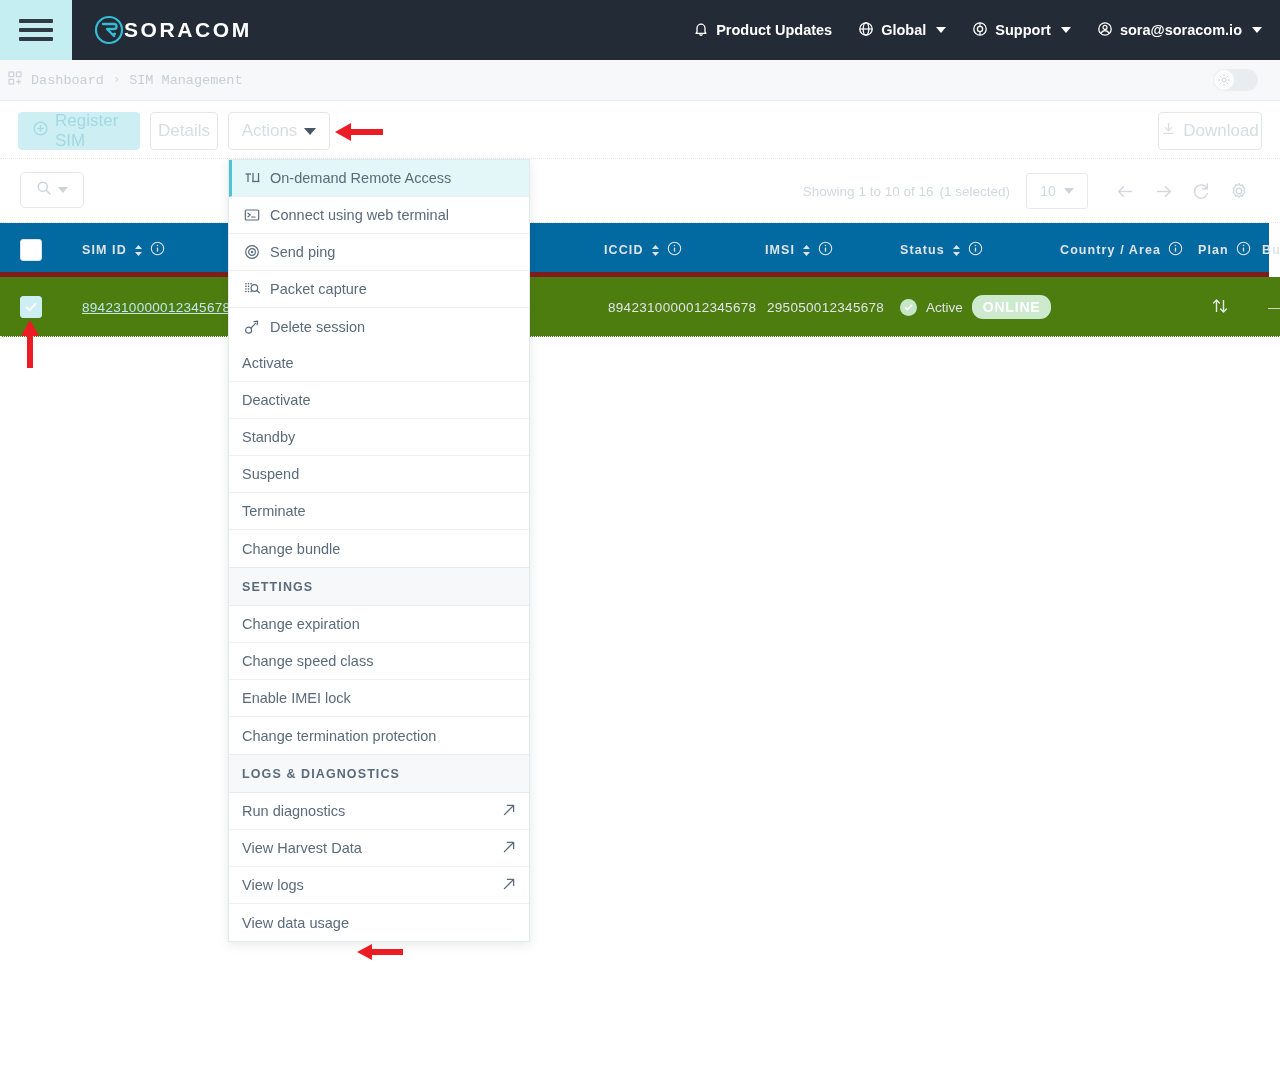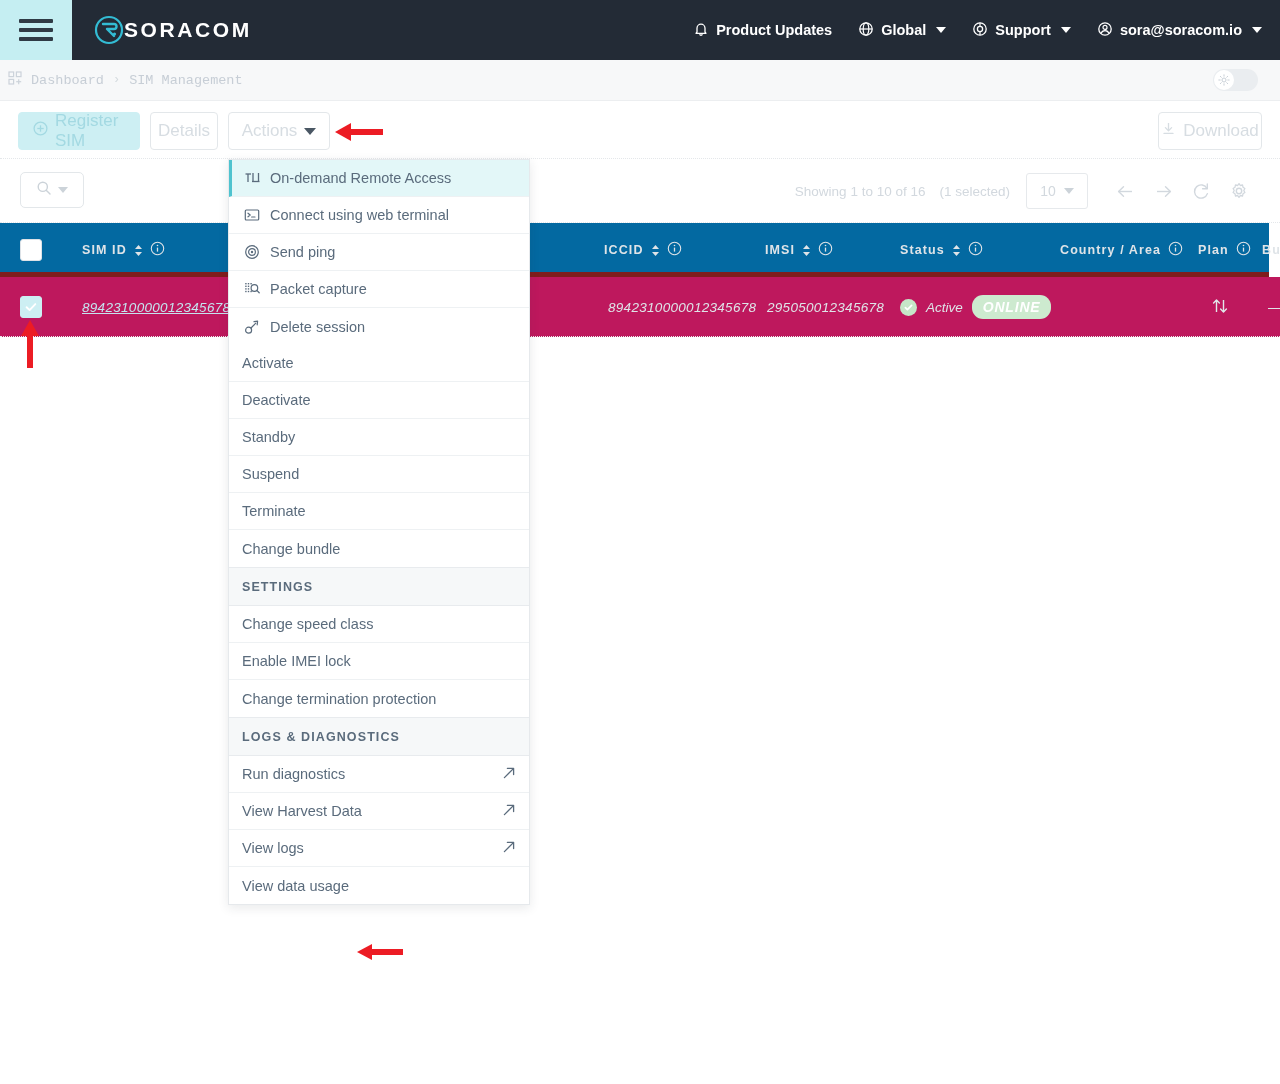--- a/index.html
+++ b/index.html
@@ -128,21 +128,21 @@
     width: 0; height: 0;
     border-left: 5px solid transparent;
     border-right: 5px solid transparent;
     border-top: 6px solid #ccd3d9;
   }
   .pager {
     position: absolute; right: 22px; top: 0; height: 64px;
     display: flex; align-items: center; gap: 0;
   }
   .pager-text {
-    color: #d2d8de; font-size: 13.5px; margin-right: 14px;
+    color: #d2d8de; font-size: 13.5px; margin-right: 6px;
     white-space: nowrap;
   }
   .pager-selected { color: #d2d8de; font-size: 13.5px; }
   .pagesize {
     width: 62px; height: 36px;
     border: 1px solid #e6e9ec; border-radius: 3px;
     display: flex; align-items: center; justify-content: center;
     gap: 8px; color: #d2d8de; font-size: 14px;
     cursor: pointer; margin-right: 18px;
   }
@@ -176,23 +176,22 @@
     border: 1px solid #dde2e7; background: #ffffff;
     cursor: pointer;
   }
   .chk.checked {
     background: #cdeff3; border-color: #cdeff3;
     display: flex; align-items: center; justify-content: center;
   }
   .trow {
     position: absolute; top: 277px; left: 0;
     width: 1280px; height: 60px;
-    background: #be185d;
+    background: #4d7c0f;
     border-bottom: 1px dotted #e8ebee;
-    font-style: italic;
   }
   .td {
     position: absolute; top: 0; height: 60px;
     display: flex; align-items: center;
     color: #dfe4e8; font-size: 13.5px;
   }
   .td-link {
     color: #c5e4ef; text-decoration: underline;
     cursor: pointer; letter-spacing: .2px;
   }
@@ -669,20 +668,23 @@
   </div>
   <div class="menu-item no-icon">
     <span class="mi-label">Terminate</span>
   </div>
   <div class="menu-item no-icon last">
     <span class="mi-label">Change bundle</span>
   </div>
 
   <div class="menu-head">SETTINGS</div>
   <div class="menu-item no-icon">
+    <span class="mi-label">Change expiration</span>
+  </div>
+  <div class="menu-item no-icon">
     <span class="mi-label">Change speed class</span>
   </div>
   <div class="menu-item no-icon">
     <span class="mi-label">Enable IMEI lock</span>
   </div>
   <div class="menu-item no-icon last">
     <span class="mi-label">Change termination protection</span>
   </div>
 
   <div class="menu-head">LOGS &amp; DIAGNOSTICS</div>

